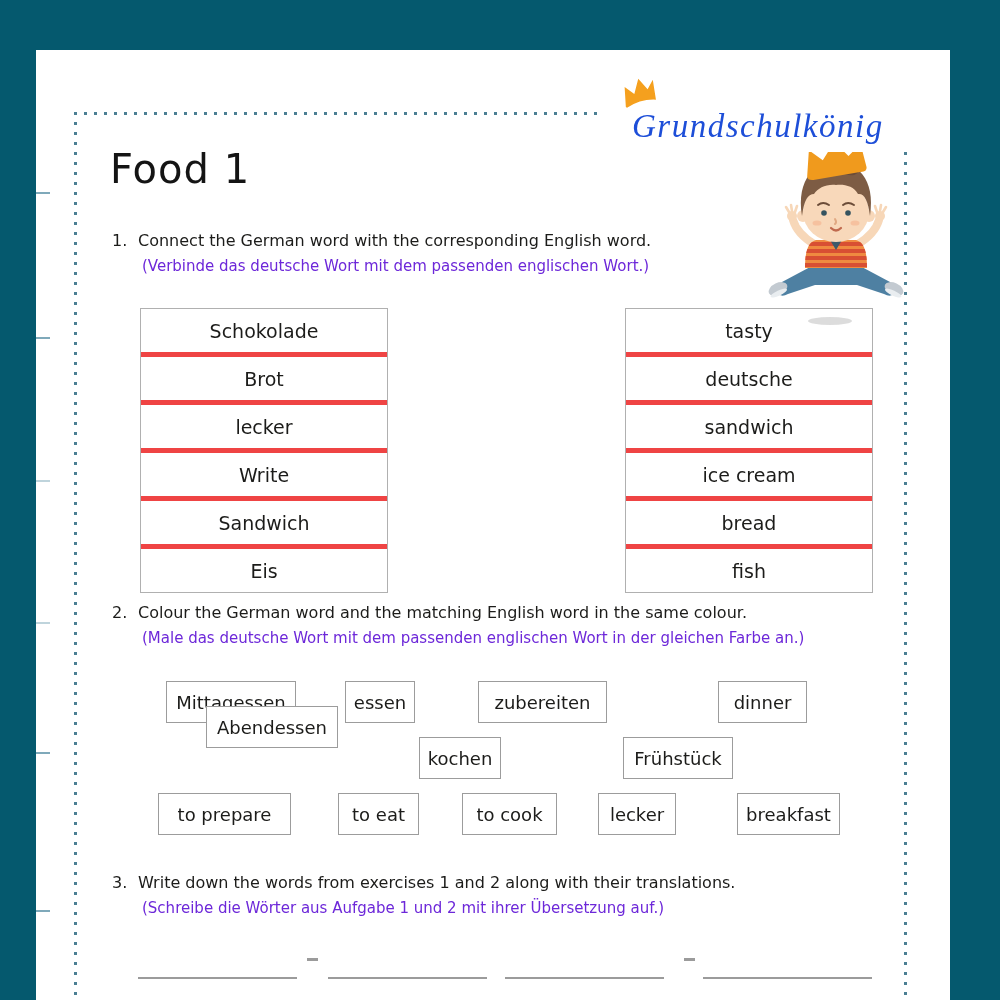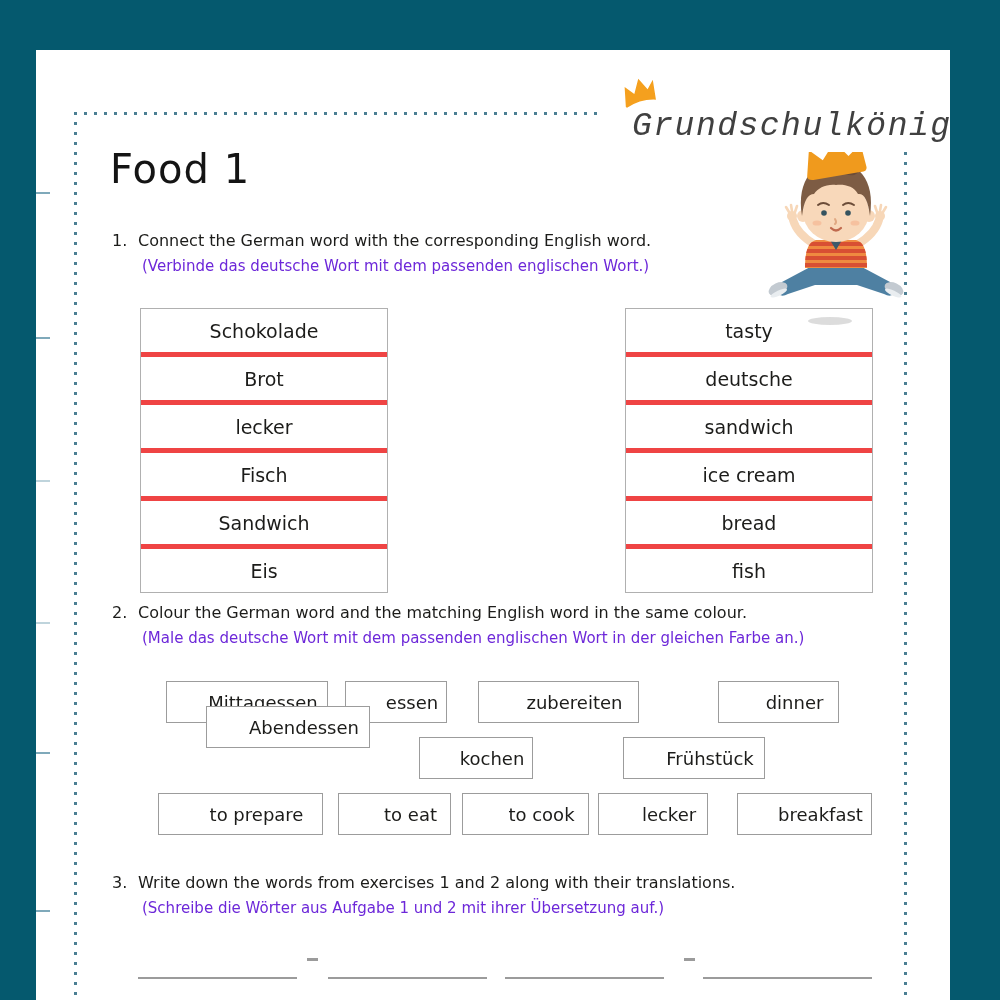--- a/index.html
+++ b/index.html
@@ -15,35 +15,35 @@
   .db-top{left:38px;top:62px;width:832px;height:3px;
     background-image:repeating-linear-gradient(to right,#4c7f93 0 3px,transparent 3px 10px);}
   .db-left{left:38px;top:62px;width:3px;height:888px;
     background-image:repeating-linear-gradient(to bottom,#4c7f93 0 3px,transparent 3px 10px);}
   .db-right{left:868px;top:62px;width:3px;height:888px;
     background-image:repeating-linear-gradient(to bottom,#4c7f93 0 3px,transparent 3px 10px);}
   .fold{left:0;width:14px;height:2px;background:#7fa9ba;}
   
   .logo{left:562px;top:24px;width:326px;height:78px;background:#ffffff;z-index:6;}
   .logo-text{position:absolute;left:34px;top:34px;
-    font-family:Liberation Mono, monospace;font-style:italic;
-    font-size:33px;letter-spacing:1.5px;color:#404040;white-space:nowrap;}
+    font-family:Liberation Serif, serif;font-style:italic;
+    font-size:33px;letter-spacing:1.5px;color:#1d4ed8;white-space:nowrap;}
   .logo-crown{position:absolute;left:22px;top:2px;transform:rotate(-12deg);}
   
   .title{left:74px;top:96px;font-size:40px;letter-spacing:1px;color:#141414;}
   
   .exhead{font-size:16px;white-space:nowrap;}
   .exhead .num{display:inline-block;width:26px;}
   .exsub{font-size:15px;white-space:nowrap;color:#6d28d9;}
   
   .tbl{width:246px;border:1px solid #b0b0b0;background:#fff;}
   .tbl .cell{height:43px;border-bottom:5px solid #ef4444;display:flex;align-items:center;justify-content:center;font-size:19px;}
   .tbl .cell:last-child{border-bottom:none;}
   
-  .wbox{height:40px;border:1px solid #9c9c9c;background:#fff;display:flex;align-items:center;justify-content:center;font-size:18px;z-index:2;padding-left:32px;}
+  .wbox{height:40px;border:1px solid #9c9c9c;background:#fff;display:flex;align-items:center;justify-content:center;font-size:18px;z-index:2;}
   
   .blank{top:905px;height:22px;border-bottom:2px solid #9b9b9b;}
   .dash{top:908px;width:11px;height:3px;background:#9b9b9b;}
   .boy-shadow{left:772px;top:267px;width:44px;height:8px;background:#c9c9c9;border-radius:50%;opacity:.65;z-index:3;}
   .boy{left:728px;top:88px;z-index:4;}
 </style>
 </head>
 <body>
 
 <div class="page">
@@ -70,21 +70,21 @@
 
   <div class="abs exhead" style="left:76px;top:181px">
     <span class="num">1.</span><span>Connect the German word with the corresponding English word.</span>
   </div>
   <div class="abs exsub" style="left:106px;top:207px">(Verbinde das deutsche Wort mit dem passenden englischen Wort.)</div>
 
   <div class="abs tbl" style="left:104px;top:258px">
     <div class="cell">Schokolade</div>
     <div class="cell">Brot</div>
     <div class="cell">lecker</div>
-    <div class="cell">Fisch</div>
+    <div class="cell">Write</div>
     <div class="cell">Sandwich</div>
     <div class="cell">Eis</div>
   </div>
 
   <div class="abs tbl" style="left:589px;top:258px">
     <div class="cell">tasty</div>
     <div class="cell">deutsche</div>
     <div class="cell">sandwich</div>
     <div class="cell">ice cream</div>
     <div class="cell">bread</div>

